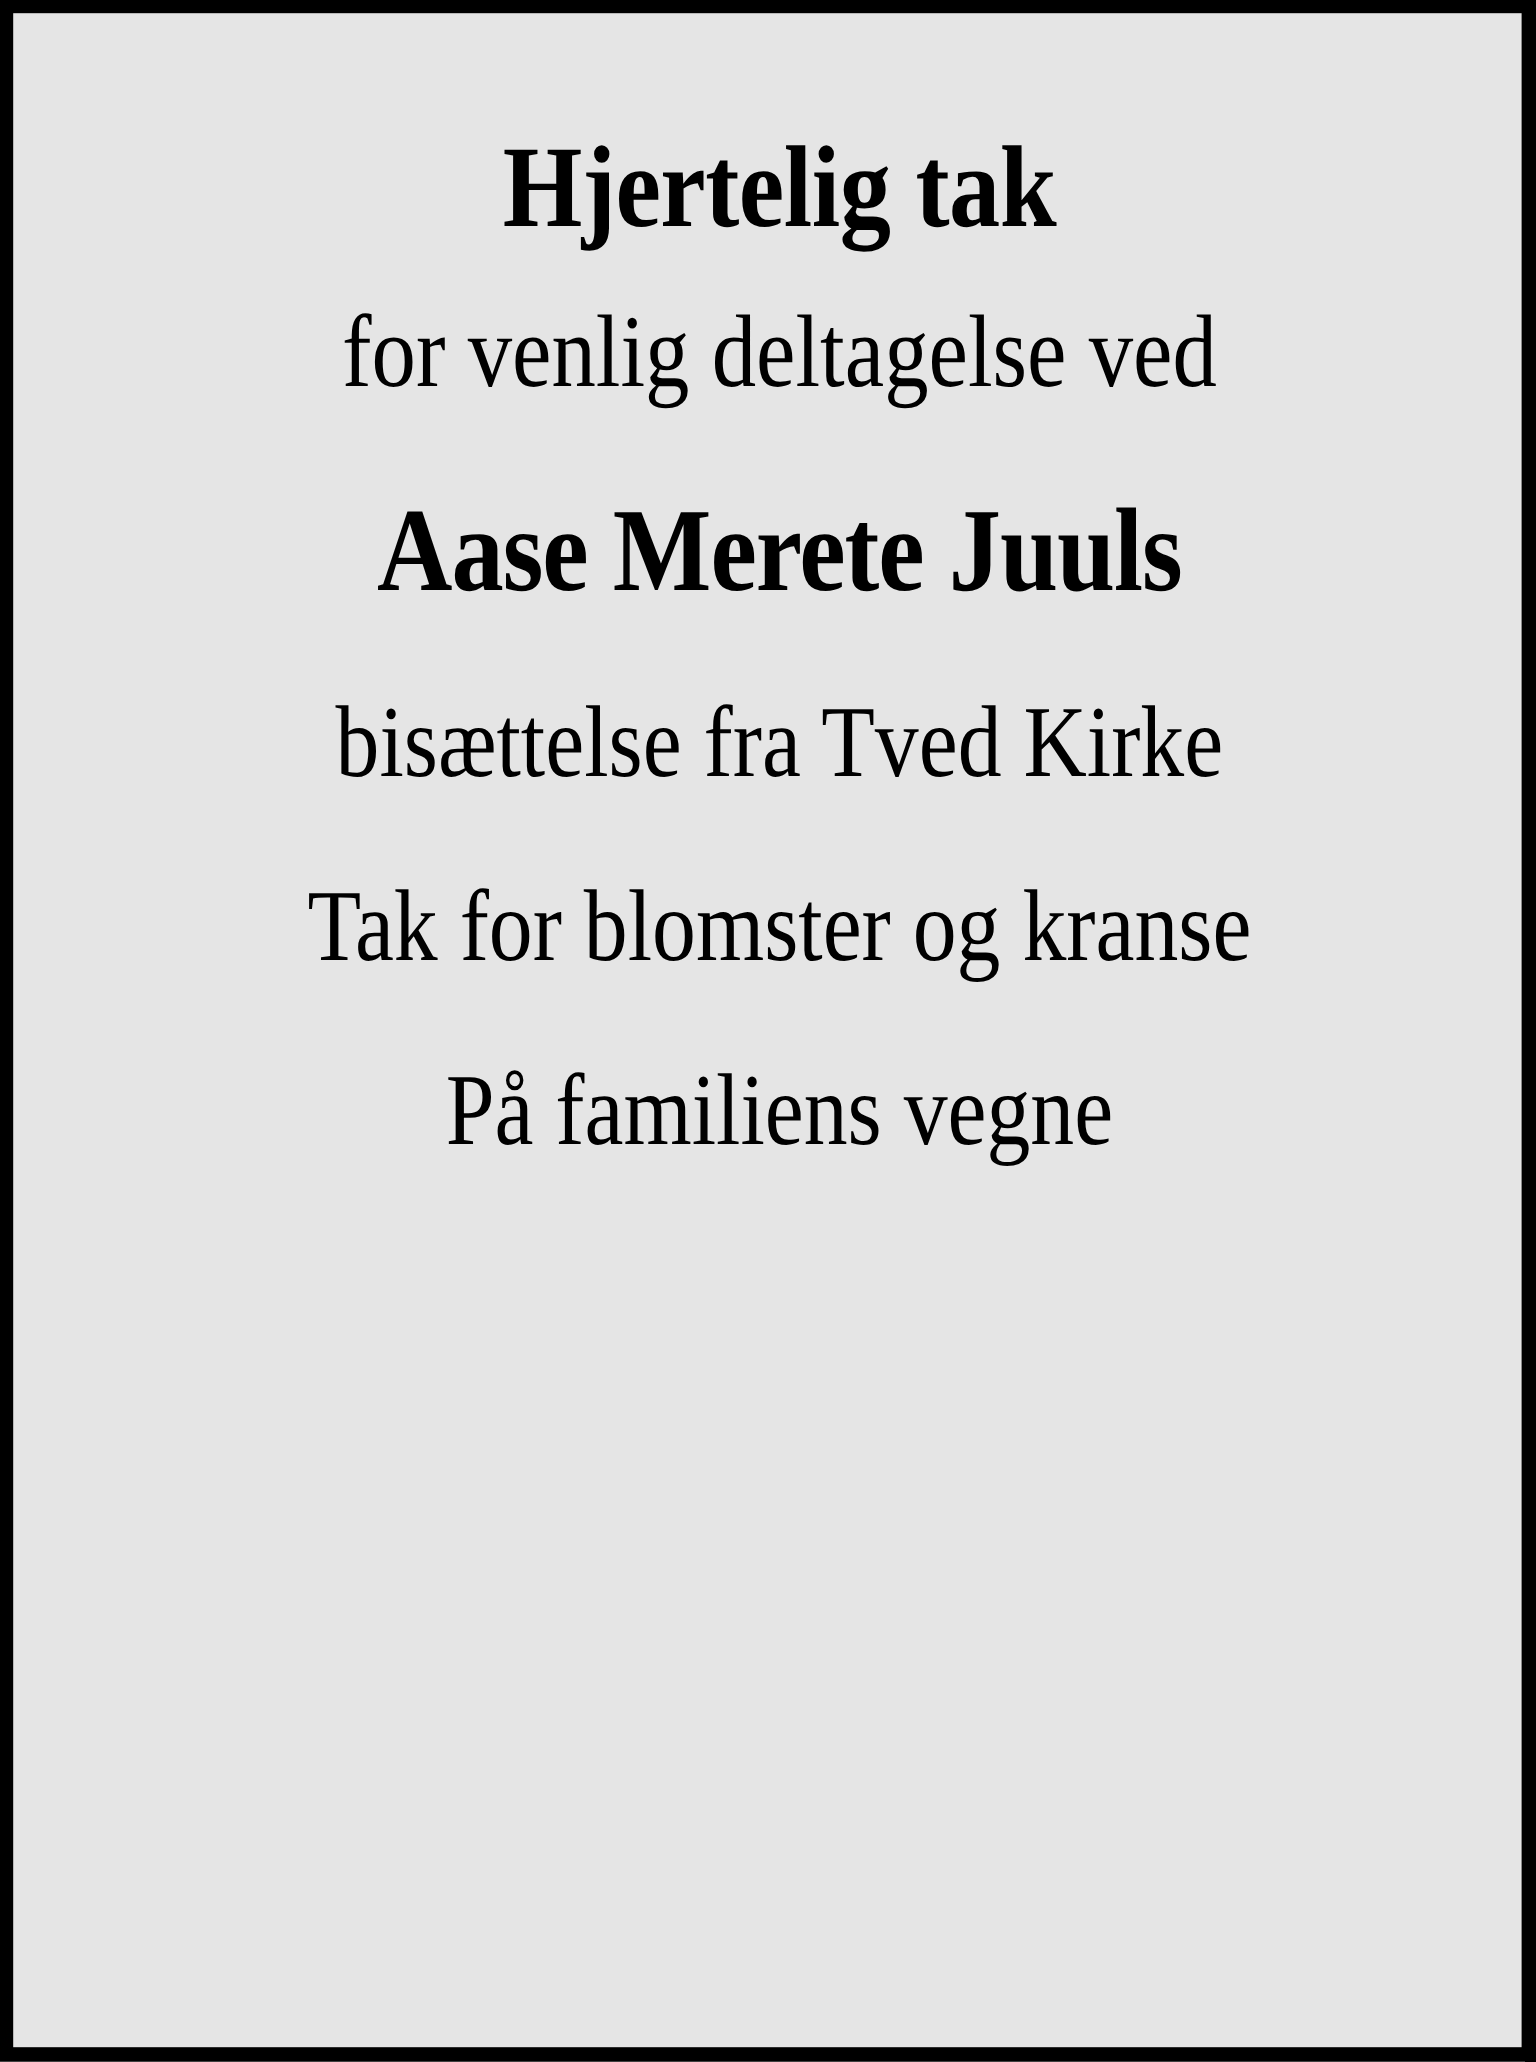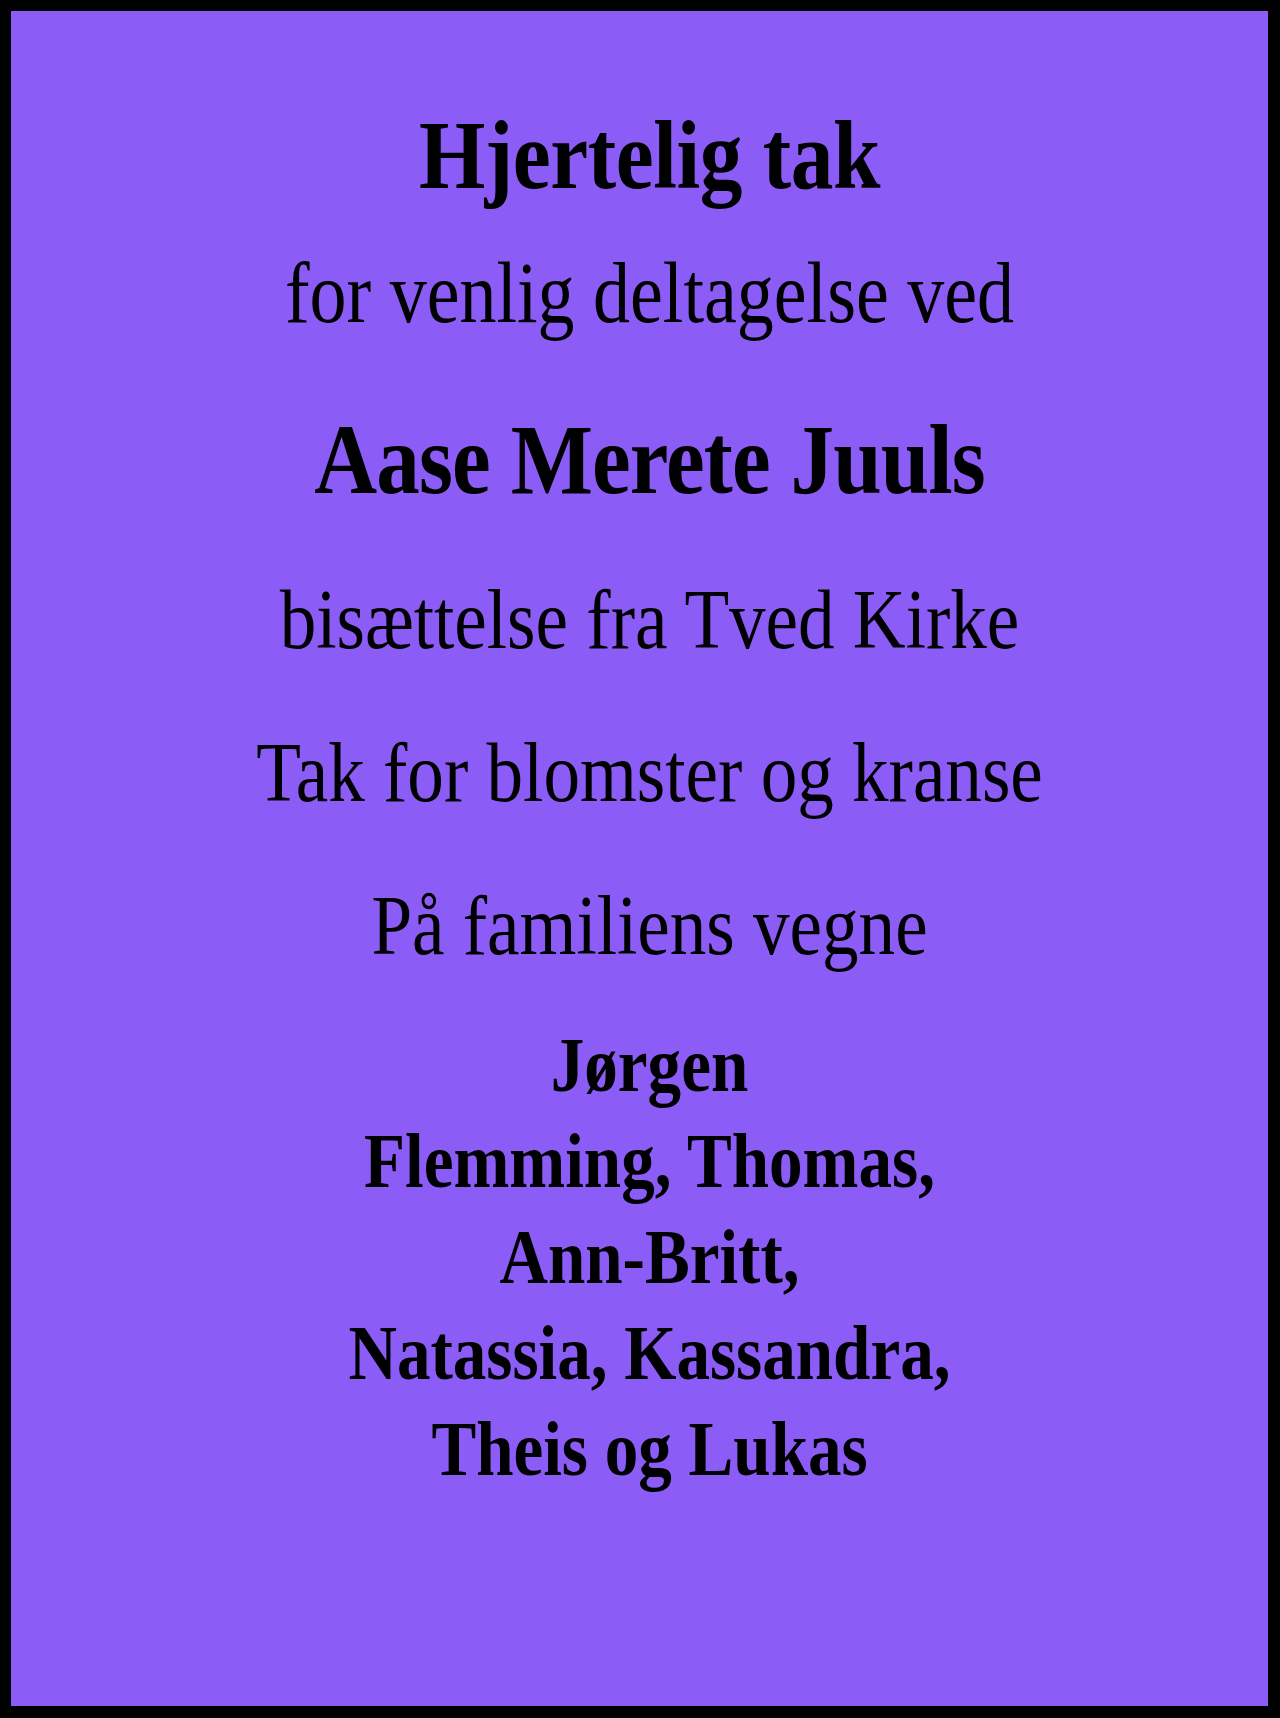--- a/index.html
+++ b/index.html
@@ -21,21 +21,21 @@
     width: 1280px;
     height: 1718px;
     background: #000000;
     padding: 11px 12px 12px 11px;
   }
 
   .notice-card {
     box-sizing: border-box;
     width: 100%;
     height: 100%;
-    background: #8b5cf6;
+    background: #e5e5e5;
     position: relative;
     overflow: hidden;
     padding-left: 20px;
   }
 
   .notice-body {
     box-sizing: border-box;
     width: 100%;
     padding: 0 24px;
     text-align: center;
@@ -135,23 +135,16 @@
       <div class="line line-lead">for venlig deltagelse ved</div>
 
       <div class="line line-name">Aase Merete Juuls</div>
 
       <div class="line line-detail">bisættelse fra Tved Kirke</div>
 
       <div class="line line-thanks">Tak for blomster og kranse</div>
 
       <div class="line line-behalf">På familiens vegne</div>
 
-      <div class="signature-block">
-        <span class="sig-line">Jørgen</span>
-        <span class="sig-line">Flemming, Thomas,</span>
-        <span class="sig-line">Ann-Britt,</span>
-        <span class="sig-line">Natassia, Kassandra,</span>
-        <span class="sig-line">Theis og Lukas</span>
-      </div>
 
     </div>
   </div>
 </div>
 
 </body></html>

